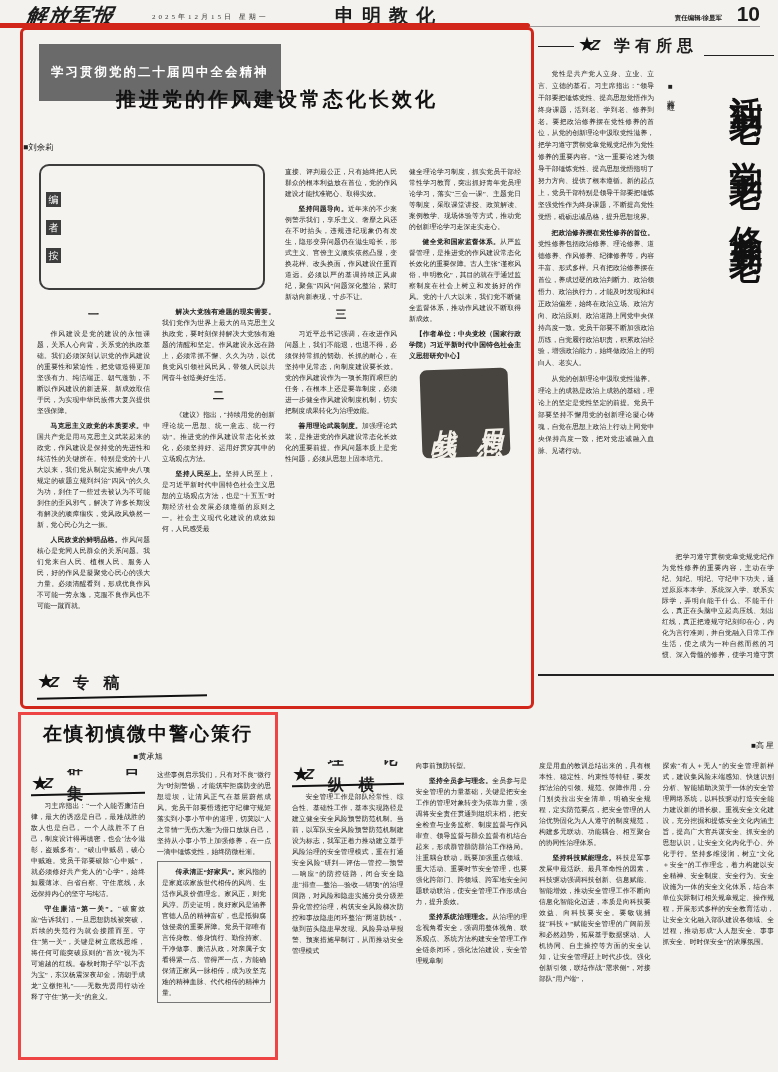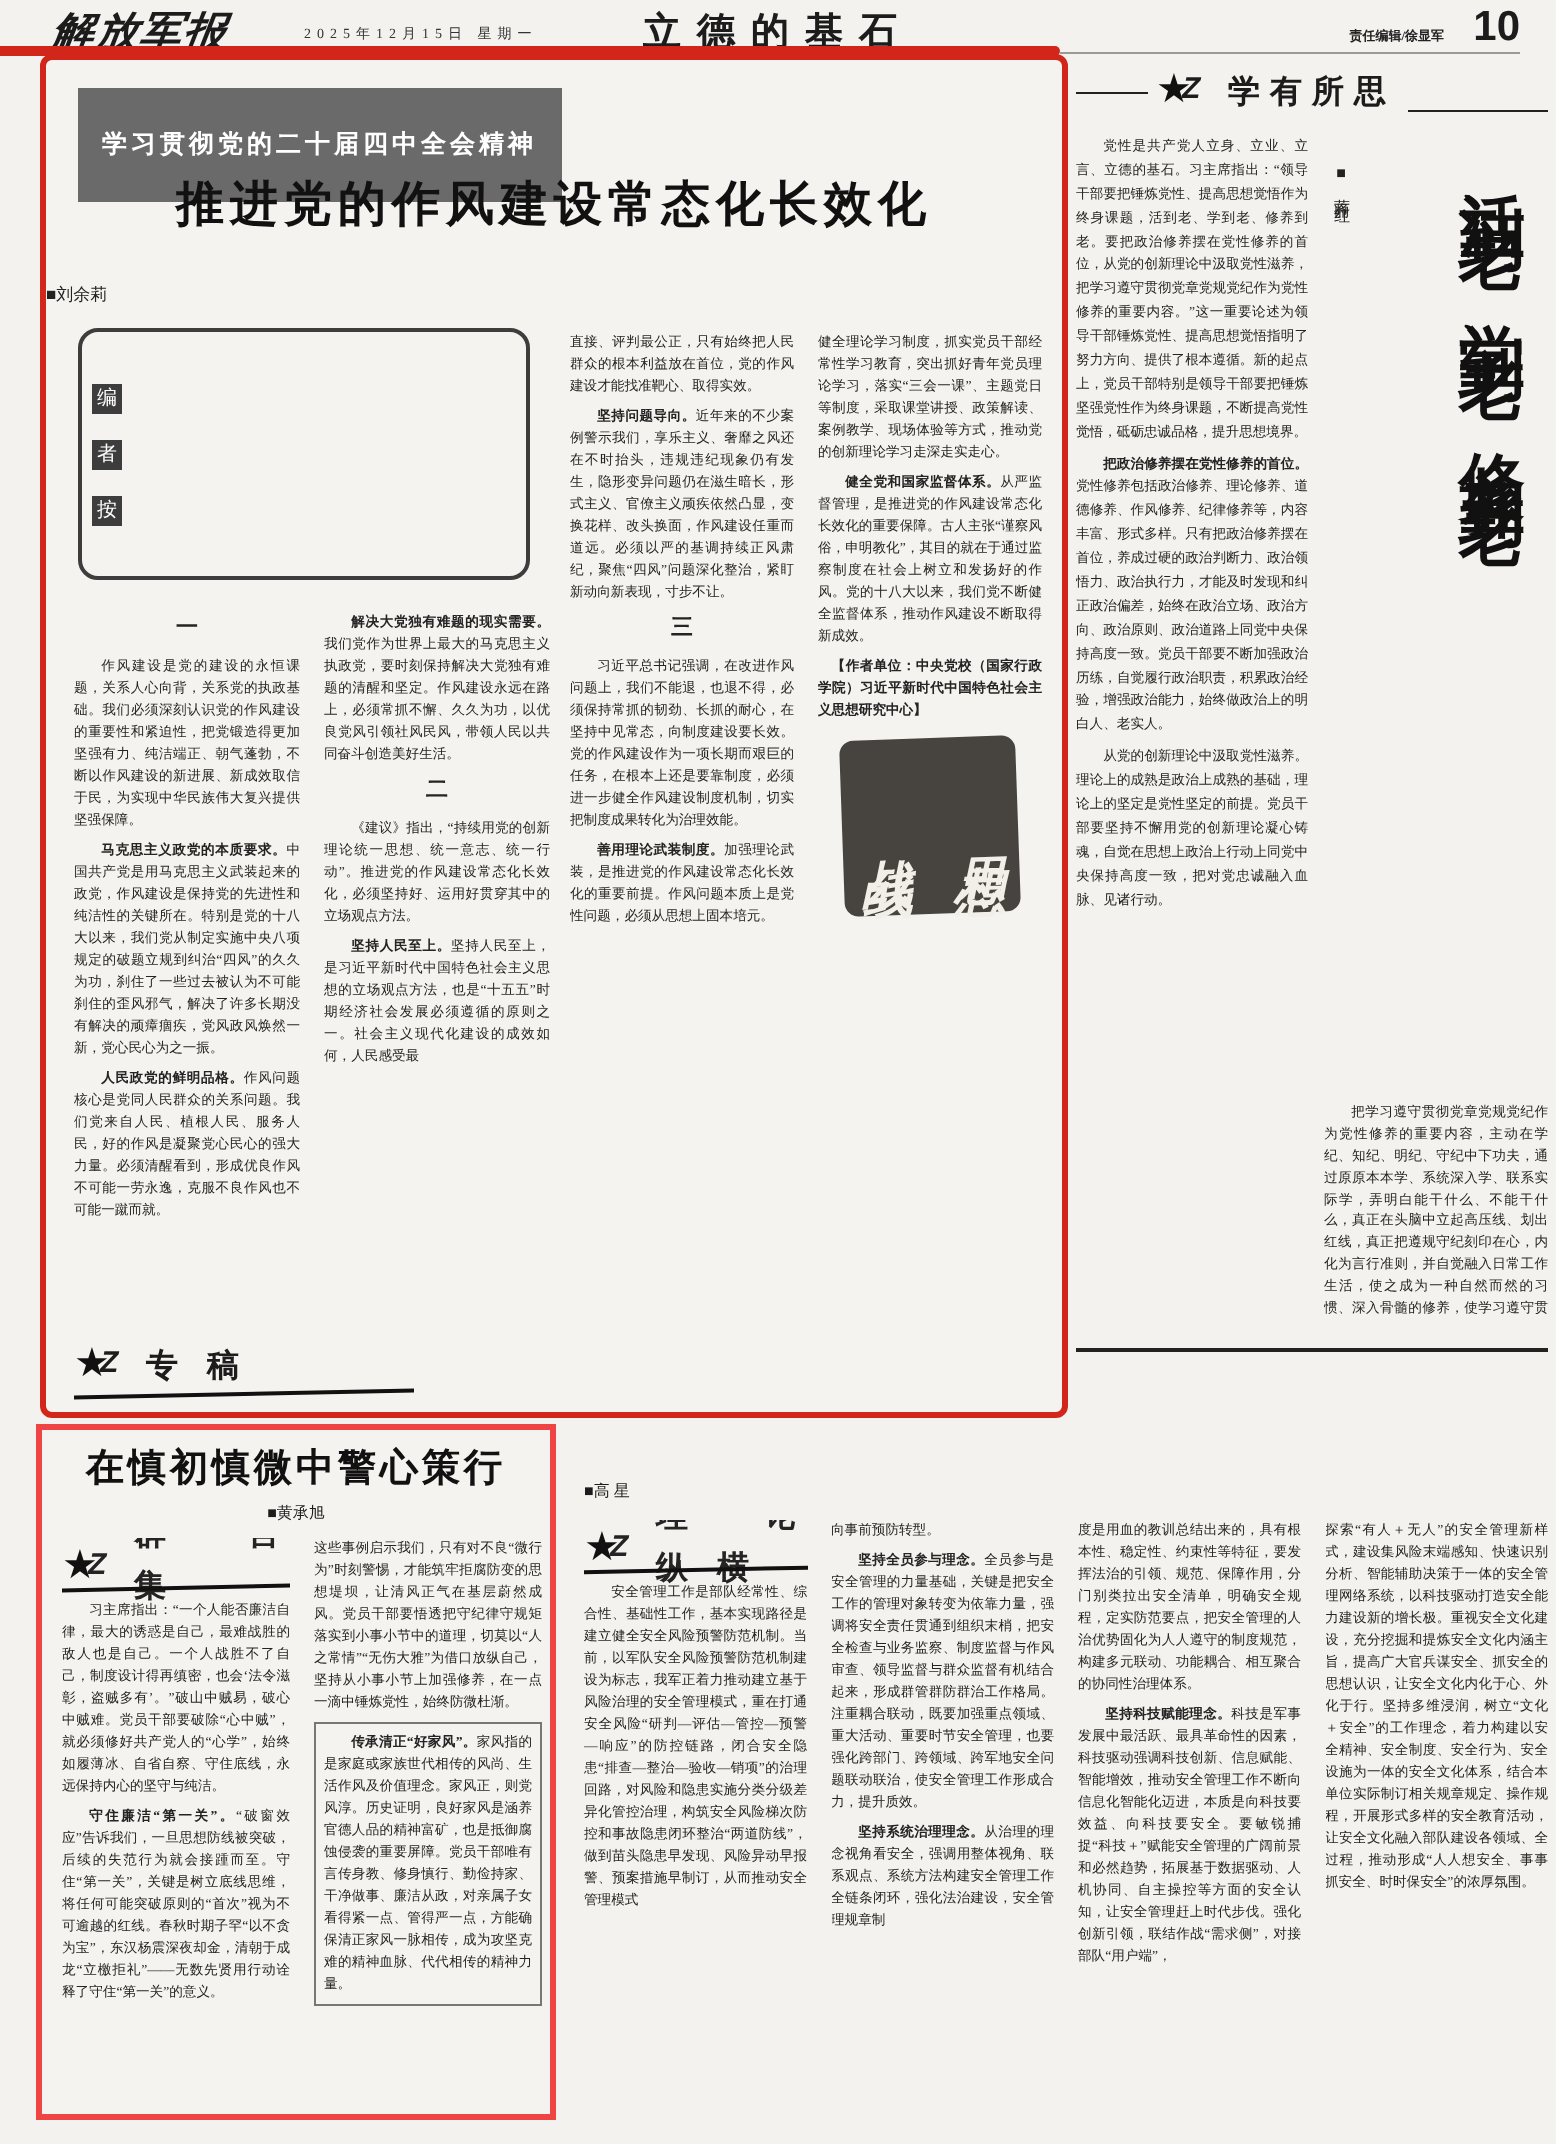--- a/index.html
+++ b/index.html
@@ -14,21 +14,21 @@
   .mast-editor{position:absolute;right:56px;top:14px;font-size:6.5px;font-weight:bold;color:#222;}
   .mast-page{position:absolute;right:18px;top:2px;font-size:21px;font-weight:bold;
              font-family:"Liberation Sans","DejaVu Sans",sans-serif;}
   .red-bar{position:absolute;left:0;top:23px;width:530px;height:5px;background:#d2261a;border-radius:0 3px 3px 0;}
   .gray-rule{position:absolute;left:530px;top:26px;width:230px;height:1px;background:#9a9a9a;}
   
   #mainbox{position:absolute;left:20px;top:27px;width:508px;height:676px;border:3px solid #d2261a;
            border-radius:6px;background:#f5f3ef;}
   .kicker{position:absolute;left:16px;top:14px;background:#6a6a6a;color:#fff;font-size:12.5px;font-weight:bold;
           letter-spacing:2px;padding:20px 12px;font-family:"Liberation Sans","DejaVu Sans",sans-serif;}
-  .headline{position:absolute;left:0;right:0;top:56px;text-align:center;font-size:24px;font-weight:bold;
+  .headline{position:absolute;left:0;right:0;top:56px;text-align:center;font-size:20px;font-weight:bold;
             letter-spacing:3px;font-family:"Liberation Sans","DejaVu Sans",sans-serif;color:#111;}
   .m-byline{position:absolute;left:0;right:0;top:112px;text-align:left;font-size:8.5px;color:#222;}
   .notebox{position:absolute;left:16px;top:134px;width:226px;height:126px;border:2px solid #3d3d3d;
            border-radius:10px;padding:9px 10px 8px 26px;box-sizing:border-box;}
   .notebox .note-text{font-size:7px;line-height:1.6;text-align:justify;font-weight:600;color:#222;}
   .note-tab{position:absolute;left:5px;width:15px;height:15px;background:#3d3d3d;color:#fff;font-size:10px;
             line-height:15px;text-align:center;font-family:"Liberation Sans","DejaVu Sans",sans-serif;}
   .cols{display:flex;gap:12px;position:absolute;}
   .col{flex:1;font-size:6.8px;line-height:1.62;text-align:justify;overflow:hidden;color:#242424;}
   .col p{margin:0 0 4px;text-indent:2em;}
@@ -74,32 +74,32 @@
   #blbox .bl-head{position:absolute;left:0;right:0;top:6px;text-align:center;font-size:19px;font-weight:bold;
                   letter-spacing:2px;color:#111;}
   #blbox .bl-byline{position:absolute;left:0;right:0;top:36px;text-align:center;font-size:8px;}
   #bl-cols{left:10px;top:54px;width:240px;height:284px;}
   .innerbox{border:1px solid #777;padding:4px;margin-top:4px;}
   .innerbox p{text-indent:2em;margin:0;}
   
   #brbox{position:absolute;left:292px;top:696px;width:482px;height:372px;}
   #brbox .br-head{position:absolute;left:0;right:0;top:2px;text-align:center;font-size:23px;font-weight:bold;
                   letter-spacing:4px;color:#111;}
-  #brbox .br-byline{position:absolute;left:0;right:0;top:44px;text-align:left;font-size:8px;}
+  #brbox .br-byline{position:absolute;left:0;right:0;top:44px;text-align:right;font-size:8px;}
   #br-cols{left:0;top:64px;width:482px;height:304px;}
   .lead{font-weight:bold;}
 </style>
 </head>
 <body>
 
 <div id="page">
 
   <div class="mast-logo">解放军报</div>
   <div class="mast-date">2025年12月15日 星期一</div>
-  <div class="mast-title">立德的基石</div>
+  <div class="mast-title">申明教化</div>
   <div class="mast-editor">责任编辑/徐显军</div>
   <div class="mast-page">10</div>
   <div class="red-bar"></div>
   <div class="gray-rule"></div>
 
   <div id="mainbox">
     <div class="kicker">学习贯彻党的二十届四中全会精神</div>
     <div class="headline">推进党的作风建设常态化长效化</div>
     <div class="m-byline">■刘余莉</div>
 

